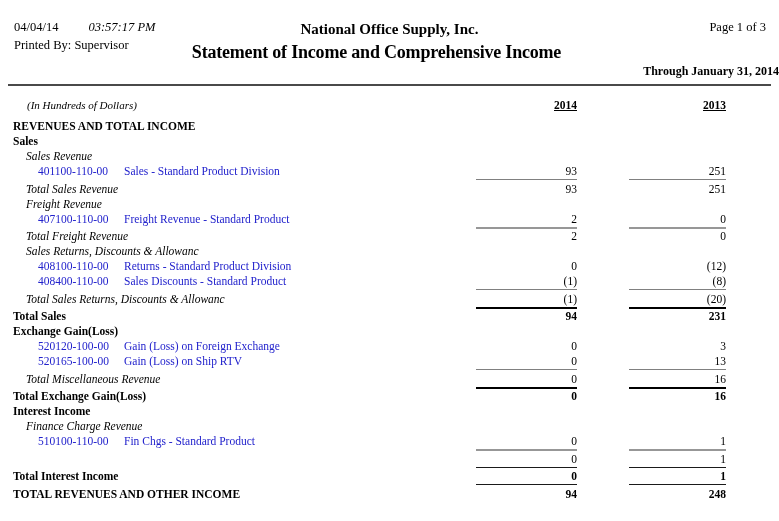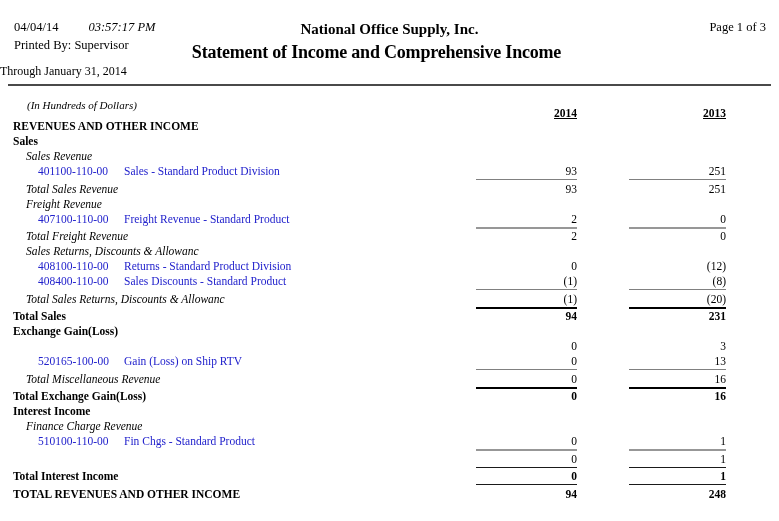--- a/index.html
+++ b/index.html
@@ -12,41 +12,41 @@
     overflow:hidden;
     --link-blue:#2222CC;
   }
 
   
   .hdr-left   { position:absolute; left:14px; top:20px; font-size:12.5px; white-space:nowrap; }
   .hdr-time   { margin-left:30px;font-style:italic; }
   .hdr-printed{ position:absolute; left:14px; top:38px; font-size:12.5px; white-space:nowrap; }
   .hdr-company{ position:absolute; left:0; right:0; top:21px; text-align:center; font-weight:bold; font-size:15px; }
   .hdr-title  { position:absolute; left:0; right:26px; top:42px; text-align:center; font-weight:bold; font-size:18px; letter-spacing:-0.2px; }
-  .hdr-period { position:absolute; left:0; right:0; top:64px; text-align:left; font-weight:normal; font-size:12px; }
+  .hdr-period { position:absolute; left:0; right:0; top:64px; text-align:right; font-weight:bold; font-size:12px; }
   .hdr-page   { position:absolute; right:13px; top:20px; font-size:12.5px; }
   .hdr-rule   { position:absolute; left:8px; right:8px; top:84px; border-top:2px solid #4a4a4a; height:0; }
 
   
   .tbl { position:absolute; left:0; right:0; top:97px; }
   .row { position:relative; height:15px; line-height:15px; font-size:11.5px; white-space:nowrap; }
   .row.mb { margin-bottom:2.5px; }
   .hdr-row { height:16px; line-height:16px; margin-bottom:6px;padding-left:17px; }
   .lbl { display:inline-block; }
   .note { font-style:italic; font-size:11px; padding-left:10px; }
   .r-section .lbl, .r-total .lbl, .r-grandtotal .lbl { font-weight:bold; padding-left:13px; }
   .r-group .lbl, .r-subtotal .lbl { padding-left:26px;font-style:italic; }
   .r-account .lbl { padding-left:38px; color:var(--link-blue); }
   .acct-num { display:inline-block; width:86px; cursor:pointer; }
   .acct-desc { cursor:pointer; }
   .val { position:absolute; top:0; height:100%; text-align:right; }
   .v1 { left:476px; width:101px; }
   .v2 { left:629px; width:97px; }
   .bv .val { font-weight:bold;text-align:right; }
-  .col-year { font-weight:bold; text-decoration:underline;margin-top:8px; }
+  .col-year { font-weight:bold; text-decoration:underline; }
   .u-thin-gray  { border-bottom:1px solid #808080; }
   .u-thick-gray { border-bottom:2px solid #979797; }
   .u-thin-black { border-bottom:1px solid #1a1a1a; }
   .u-thick-black{ border-bottom:2px solid #000000; }
 </style>
 </head>
 <body>
 
 <div class="page" style="--link-blue: #2222CC;">
 
@@ -60,35 +60,35 @@
   <div class="hdr-page">Page 1 of  3</div>
   <div class="hdr-rule"></div>
 
   <div class="tbl">
     <div class="row hdr-row">
       <span class="lbl note">(In Hundreds of Dollars)</span>
       <span class="val v1 col-year">2014</span>
       <span class="val v2 col-year">2013</span>
     </div>
     <div id="rows">
-        <div class="row r-section"><span class="lbl">REVENUES AND OTHER INCOME</span></div>
+        <div class="row r-section"><span class="lbl">REVENUES AND TOTAL INCOME</span></div>
         <div class="row r-section"><span class="lbl">Sales</span></div>
         <div class="row r-group"><span class="lbl">Sales Revenue</span></div>
         <div class="row r-account mb"><span class="lbl"><span class="acct-num">401100-110-00</span><span class="acct-desc">Sales - Standard Product Division</span></span><span class="val v1 u-thin-gray">93</span><span class="val v2 u-thin-gray">251</span></div>
         <div class="row r-subtotal"><span class="lbl">Total Sales Revenue</span><span class="val v1">93</span><span class="val v2">251</span></div>
         <div class="row r-group"><span class="lbl">Freight Revenue</span></div>
         <div class="row r-account mb"><span class="lbl"><span class="acct-num">407100-110-00</span><span class="acct-desc">Freight Revenue - Standard Product</span></span><span class="val v1 u-thick-gray">2</span><span class="val v2 u-thick-gray">0</span></div>
         <div class="row r-subtotal"><span class="lbl">Total Freight Revenue</span><span class="val v1">2</span><span class="val v2">0</span></div>
         <div class="row r-group"><span class="lbl">Sales Returns, Discounts &amp; Allowanc</span></div>
         <div class="row r-account"><span class="lbl"><span class="acct-num">408100-110-00</span><span class="acct-desc">Returns - Standard Product Division</span></span><span class="val v1">0</span><span class="val v2">(12)</span></div>
         <div class="row r-account mb"><span class="lbl"><span class="acct-num">408400-110-00</span><span class="acct-desc">Sales Discounts - Standard Product</span></span><span class="val v1 u-thin-gray">(1)</span><span class="val v2 u-thin-gray">(8)</span></div>
         <div class="row r-subtotal mb"><span class="lbl">Total Sales Returns, Discounts &amp; Allowanc</span><span class="val v1 u-thick-black">(1)</span><span class="val v2 u-thick-black">(20)</span></div>
         <div class="row r-total bv"><span class="lbl">Total Sales</span><span class="val v1">94</span><span class="val v2">231</span></div>
         <div class="row r-section"><span class="lbl">Exchange Gain(Loss)</span></div>
-        <div class="row r-account"><span class="val v1">0</span><span class="val v2">3</span></div>
+        <div class="row r-account"><span class="lbl"><span class="acct-num">520120-100-00</span><span class="acct-desc">Gain (Loss) on Foreign Exchange</span></span><span class="val v1">0</span><span class="val v2">3</span></div>
         <div class="row r-account mb"><span class="lbl"><span class="acct-num">520165-100-00</span><span class="acct-desc">Gain (Loss) on Ship RTV</span></span><span class="val v1 u-thin-gray">0</span><span class="val v2 u-thin-gray">13</span></div>
         <div class="row r-subtotal mb"><span class="lbl">Total Miscellaneous Revenue</span><span class="val v1 u-thick-black">0</span><span class="val v2 u-thick-black">16</span></div>
         <div class="row r-total bv"><span class="lbl">Total Exchange Gain(Loss)</span><span class="val v1">0</span><span class="val v2">16</span></div>
         <div class="row r-section"><span class="lbl">Interest Income</span></div>
         <div class="row r-group"><span class="lbl">Finance Charge Revenue</span></div>
         <div class="row r-account mb"><span class="lbl"><span class="acct-num">510100-110-00</span><span class="acct-desc">Fin Chgs - Standard Product</span></span><span class="val v1 u-thick-gray">0</span><span class="val v2 u-thick-gray">1</span></div>
         <div class="row r-subtotal mb"><span class="val v1 u-thin-black">0</span><span class="val v2 u-thin-black">1</span></div>
         <div class="row r-total mb bv"><span class="lbl">Total Interest Income</span><span class="val v1 u-thin-black">0</span><span class="val v2 u-thin-black">1</span></div>
         <div class="row r-grandtotal bv"><span class="lbl">TOTAL REVENUES AND OTHER INCOME</span><span class="val v1">94</span><span class="val v2">248</span></div>
       </div>

